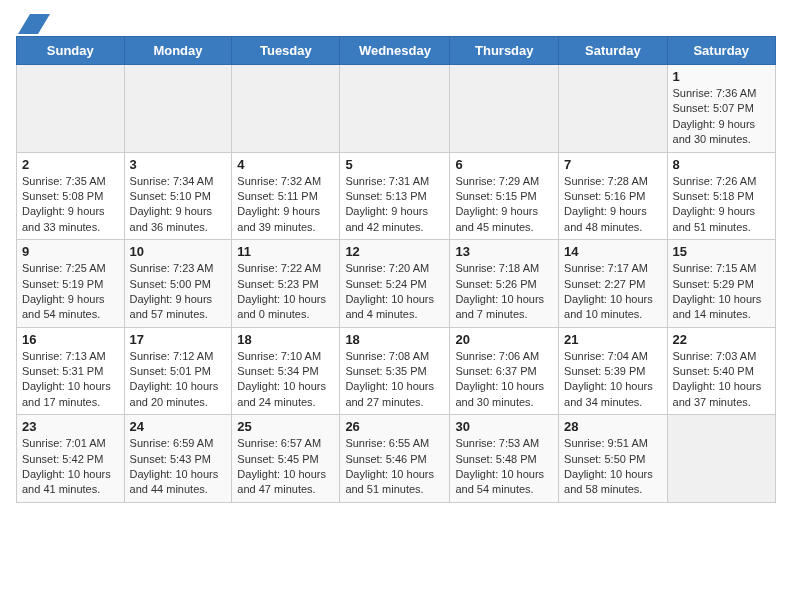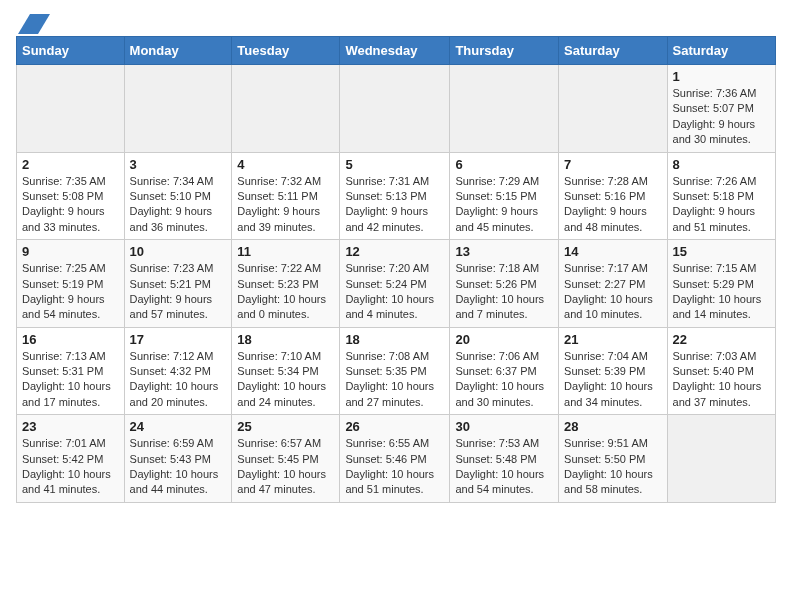--- a/index.html
+++ b/index.html
@@ -51,21 +51,21 @@
       width: 100%;
       border-collapse: collapse;
       border: 1px solid #ccc;
     }
     .calendar th {
       background-color: #3a7abf;
       color: #fff;
       font-size: 13px;
       font-weight: bold;
       padding: 6px 5px;
-      text-align: left;
+      text-align: center;
       border: 1px solid #2e6aaa;
     }
     .calendar td {
       vertical-align: top;
       border: 1px solid #ccc;
       padding: 4px 5px;
       width: 113px;
       min-height: 80px;
       background: #fff;
     }
@@ -187,21 +187,21 @@
         <tr>
           <td>
             <span class="day-num">9</span>
             <div class="day-info">Sunrise: 7:25 AM
 Sunset: 5:19 PM
 Daylight: 9 hours and 54 minutes.</div>
           </td>
           <td>
             <span class="day-num">10</span>
             <div class="day-info">Sunrise: 7:23 AM
-Sunset: 5:21 PM
+Sunset: 5:00 PM
 Daylight: 9 hours and 57 minutes.</div>
           </td>
           <td>
             <span class="day-num">11</span>
             <div class="day-info">Sunrise: 7:22 AM
 Sunset: 5:23 PM
 Daylight: 10 hours and 0 minutes.</div>
           </td>
           <td>
             <span class="day-num">12</span>
@@ -231,21 +231,21 @@
         <tr>
           <td>
             <span class="day-num">16</span>
             <div class="day-info">Sunrise: 7:13 AM
 Sunset: 5:31 PM
 Daylight: 10 hours and 17 minutes.</div>
           </td>
           <td>
             <span class="day-num">17</span>
             <div class="day-info">Sunrise: 7:12 AM
-Sunset: 4:32 PM
+Sunset: 5:01 PM
 Daylight: 10 hours and 20 minutes.</div>
           </td>
           <td>
             <span class="day-num">18</span>
             <div class="day-info">Sunrise: 7:10 AM
 Sunset: 5:34 PM
 Daylight: 10 hours and 24 minutes.</div>
           </td>
           <td>
             <span class="day-num">18</span>

